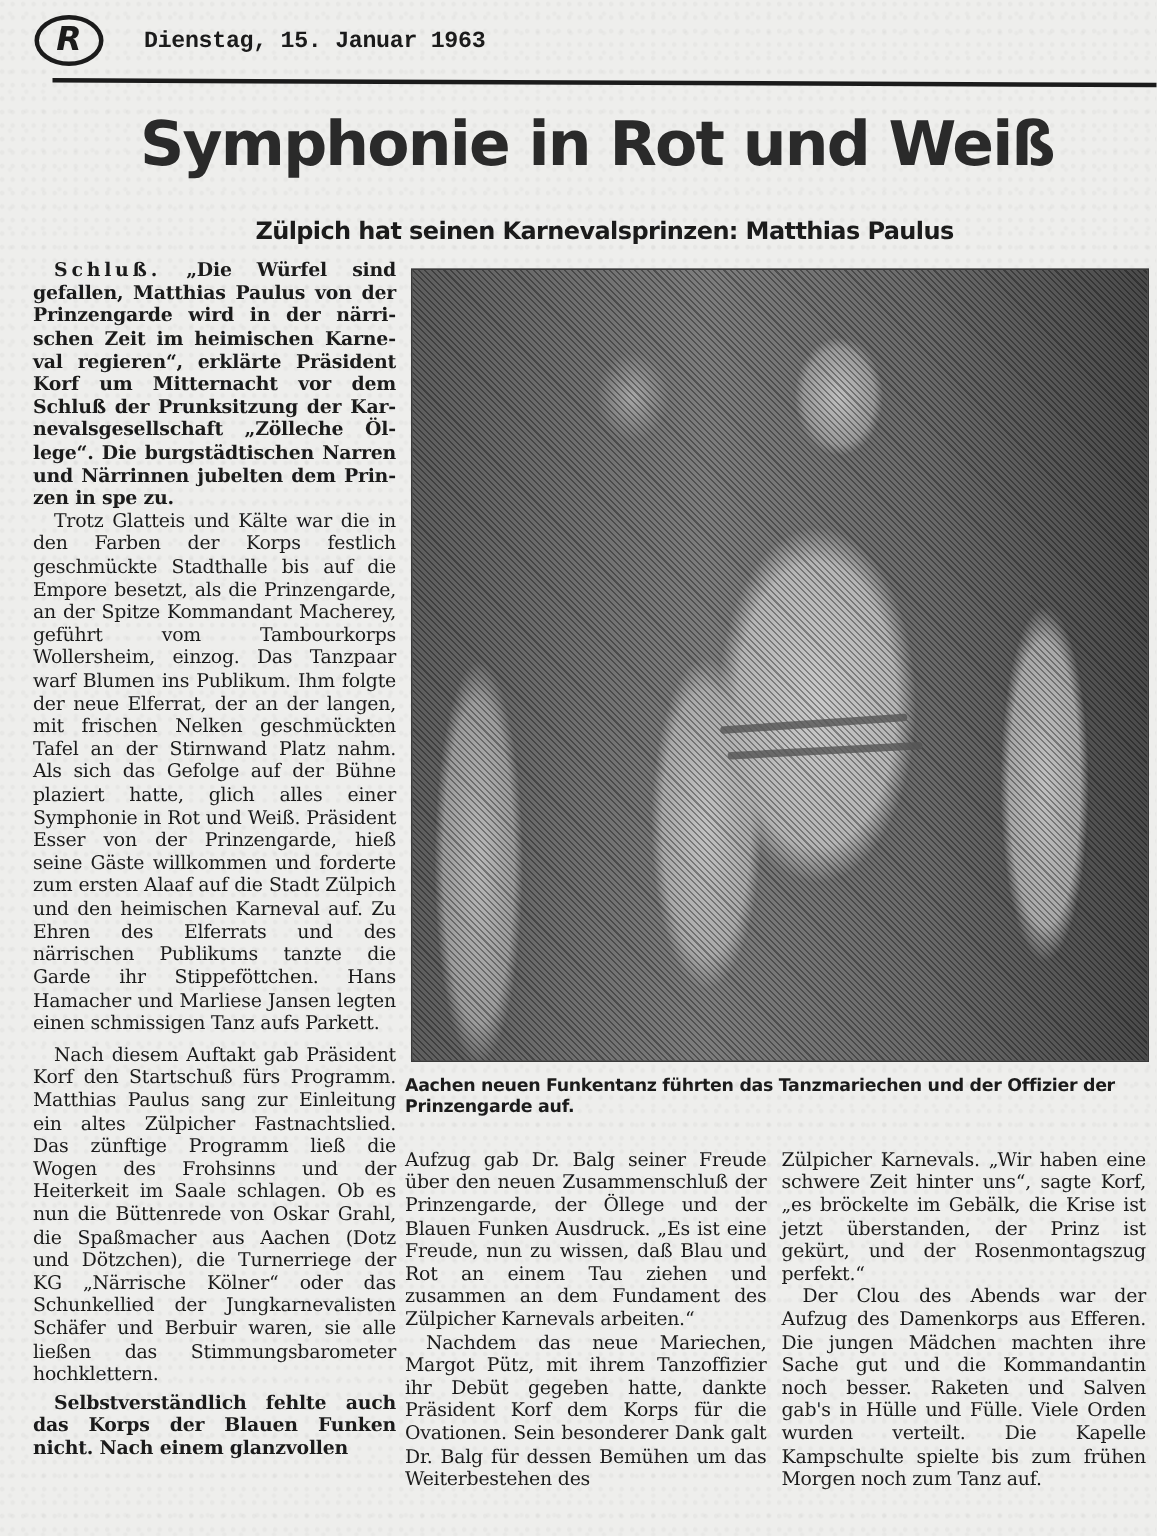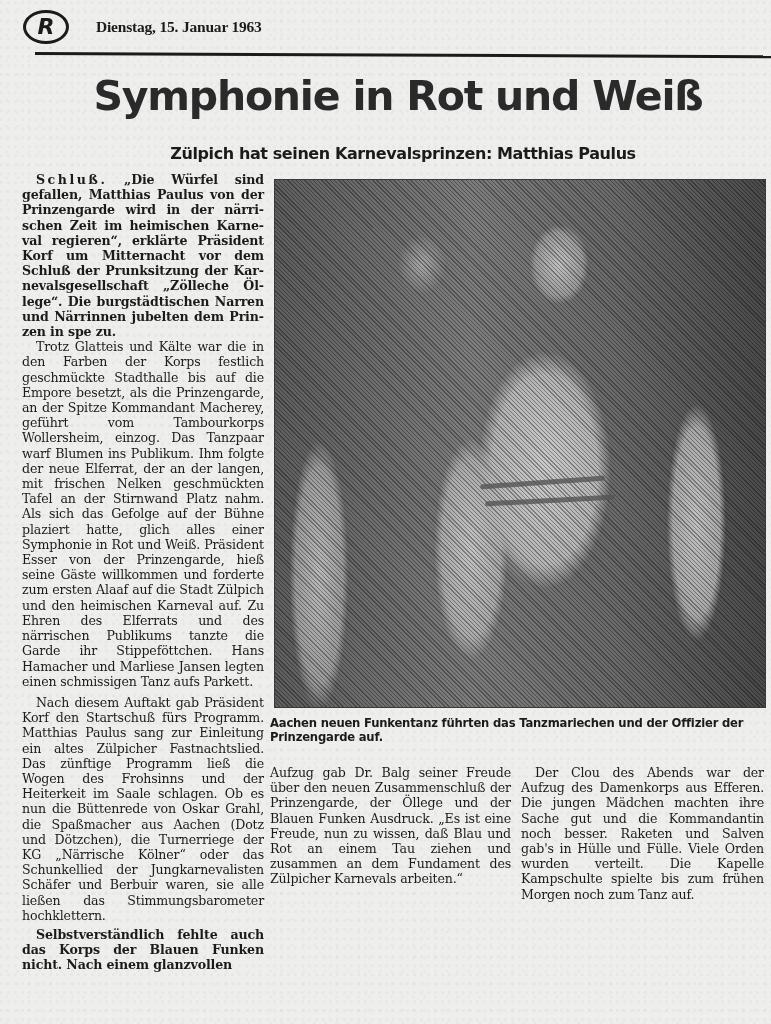--- a/index.html
+++ b/index.html
@@ -21,21 +21,21 @@
   .masthead { position: absolute; left: 20px; top: 8px; width: 745px; height: 48px; }
   .logo {
     position: absolute; left: 3px; top: 2px; width: 40px; height: 28px;
     border: 3px solid #1b1b1b; border-radius: 50%;
     display: flex; align-items: center; justify-content: center;
     font-family: "DejaVu Sans", sans-serif; font-weight: bold; font-style: italic;
     font-size: 22px; line-height: 1;
   }
   .dateline {
     position: absolute; left: 76px; top: 10px;
-    font-family: Liberation Serif, serif; font-weight: bold; font-size: 15.5px;
+    font-family: Liberation Mono, monospace; font-weight: bold; font-size: 15.5px;
     letter-spacing: -0.2px;
   }
   .rule {
     position: absolute; left: 15px; top: 44px; width: 740px; height: 3px;
     background: #1b1b1b; transform: rotate(0.25deg); transform-origin: left;
   }
   .headline {
     position: absolute; left: 0; top: 72px; width: 796px; text-align: center;
     font-family: "DejaVu Sans", sans-serif; font-weight: bold; font-size: 41px;
     letter-spacing: -1.2px; color: #2a2a2a;
@@ -107,17 +107,19 @@
 
 <div class="photo">
   <div class="photo-stripe" style="left:205px; top:300px; width:125px; transform:rotate(-4deg);"></div>
   <div class="photo-stripe" style="left:210px; top:318px; width:130px; transform:rotate(-3deg);"></div>
 </div>
 
 <div class="caption">Aachen neuen Funkentanz führten das Tanzmariechen und der Offizier der Prinzengarde auf.</div>
 
 <div class="col col-mid">
   <p class="noindent">Aufzug gab Dr. Balg seiner Freu­de über den neuen Zusammen­schluß der Prinzengarde, der Öllege und der Blauen Funken Ausdruck. „Es ist eine Freude, nun zu wissen, daß Blau und Rot an einem Tau ziehen und zusammen an dem Fundament des Zülpicher Karne­vals arbeiten.“</p>
+  <p>Nachdem das neue Mariechen, Margot Pütz, mit ihrem Tanzoffi­zier ihr Debüt gegeben hatte, dankte Präsident Korf dem Korps für die Ovationen. Sein besonderer Dank galt Dr. Balg für dessen Be­mühen um das Weiterbestehen des</p>
 </div>
 
 <div class="col col-right">
+  <p class="noindent">Zülpicher Karnevals. „Wir haben eine schwere Zeit hinter uns“, sagte Korf, „es bröckelte im Ge­bälk, die Krise ist jetzt überstan­den, der Prinz ist gekürt, und der Rosenmontagszug perfekt.“</p>
   <p>Der Clou des Abends war der Aufzug des Damenkorps aus Ef­feren. Die jungen Mädchen mach­ten ihre Sache gut und die Kom­mandantin noch besser. Raketen und Salven gab's in Hülle und Fülle. Viele Orden wurden verteilt. Die Kapelle Kampschulte spielte bis zum frühen Morgen noch zum Tanz auf.</p>
 </div>
 
 </body></html>

